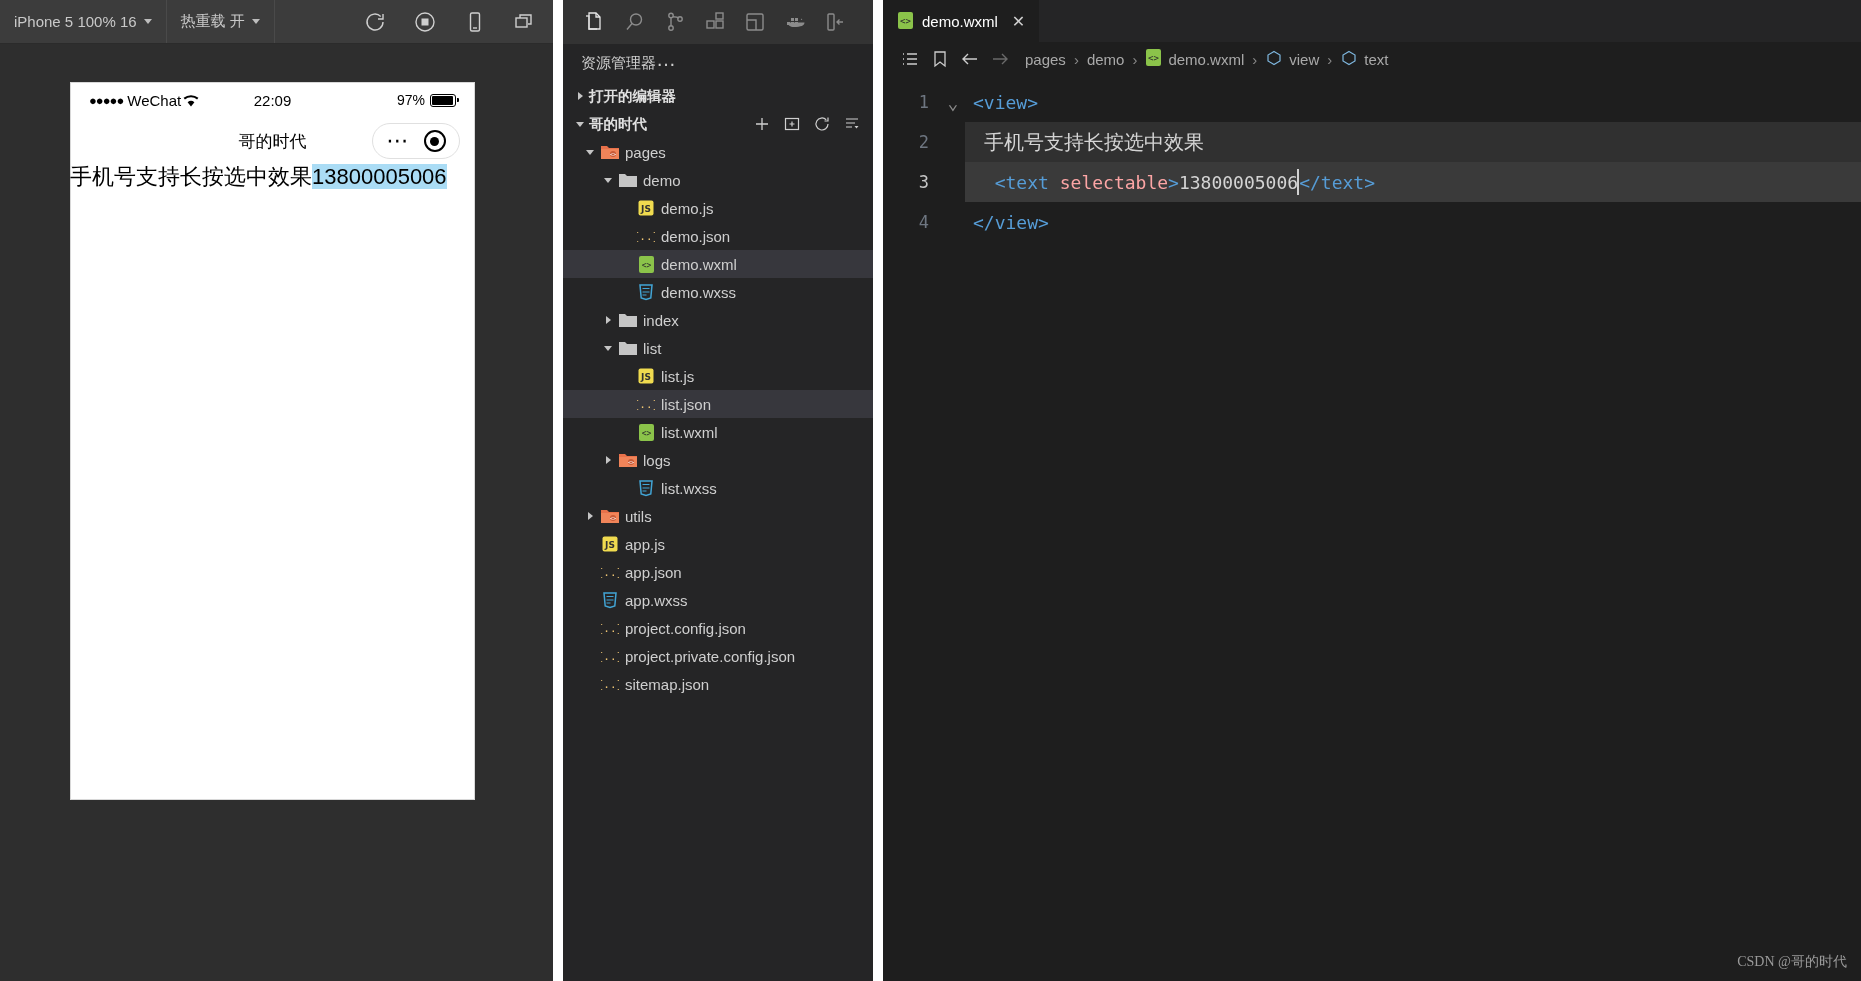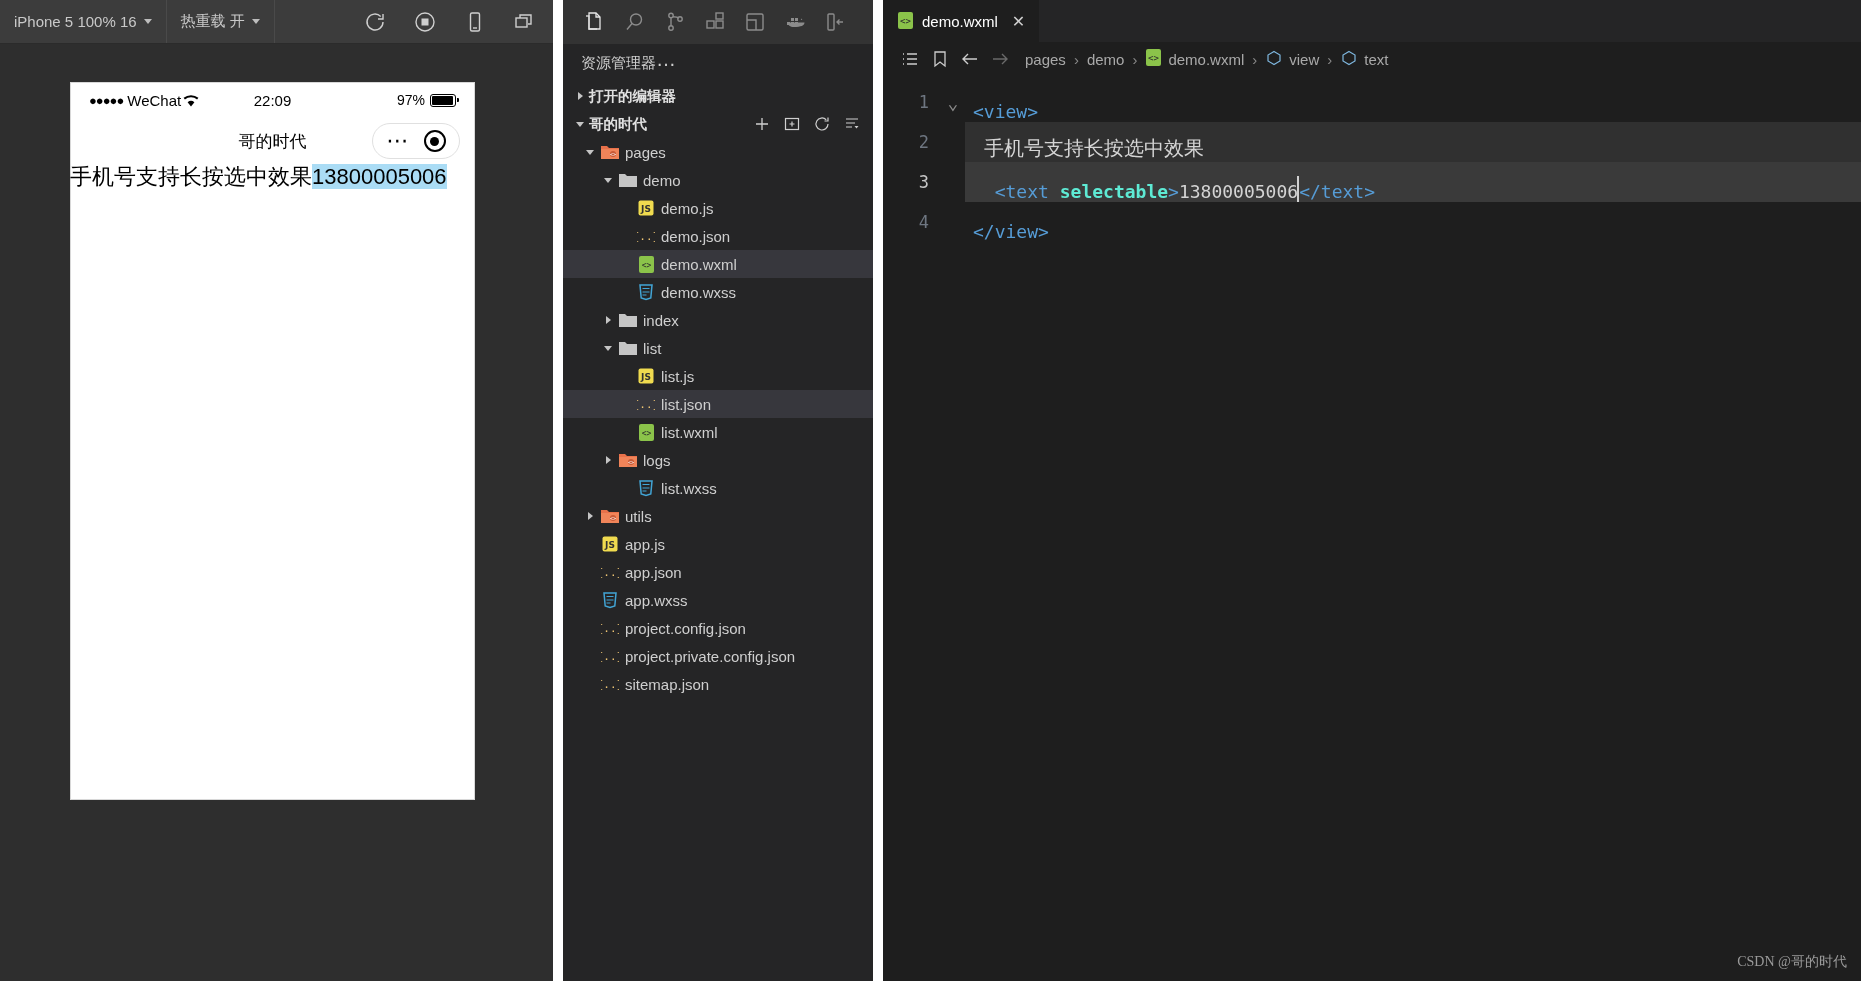--- a/index.html
+++ b/index.html
@@ -158,23 +158,23 @@
   .code { position: relative; padding-top: 6px; font-family: "DejaVu Sans Mono", monospace; font-size: 18px; }
   .cline { display: flex; align-items: center; height: 40px; position: relative; }
   .cline.hlline .ctext { background: #3a3a3a; }
   .cline.hlline2 .ctext { background: #303030; }
   .gutter {
     width: 58px; flex: 0 0 58px; text-align: right; padding-right: 12px;
     color: #6e7681; font-size: 17px; font-family: "DejaVu Sans Mono", monospace;
   }
   .gutter.cur { color: #c6c6c6; }
   .fold { width: 24px; flex: 0 0 24px; color: #8a8a8a; display:flex; align-items:center; justify-content:center;}
-  .ctext { flex: 1; padding-left: 8px; height: 40px; display: flex; align-items: flex-end; white-space: pre; }
+  .ctext { flex: 1; padding-left: 8px; height: 40px; display: flex; align-items: center; white-space: pre; }
   .tok-tag { color: #569cd6; }
-  .tok-attr { color: #5eead4; font-weight: bold; }
+  .tok-attr { color: #fca5a5; }
   .tok-txt { color: #d4d4d4; }
   .tok-cn { color: #d4d4d4; font-family: "Liberation Sans", sans-serif; font-size: 20px; }
   .cursor {
     display: inline-block; width: 2px; height: 26px; background: #d0d0d0;
     vertical-align: middle; margin-left: -1px;
   }
 
   .watermark {
     position: absolute; right: 14px; bottom: 10px;
     color: #9a9a9a; font-size: 14px; font-family: Liberation Serif, serif;

